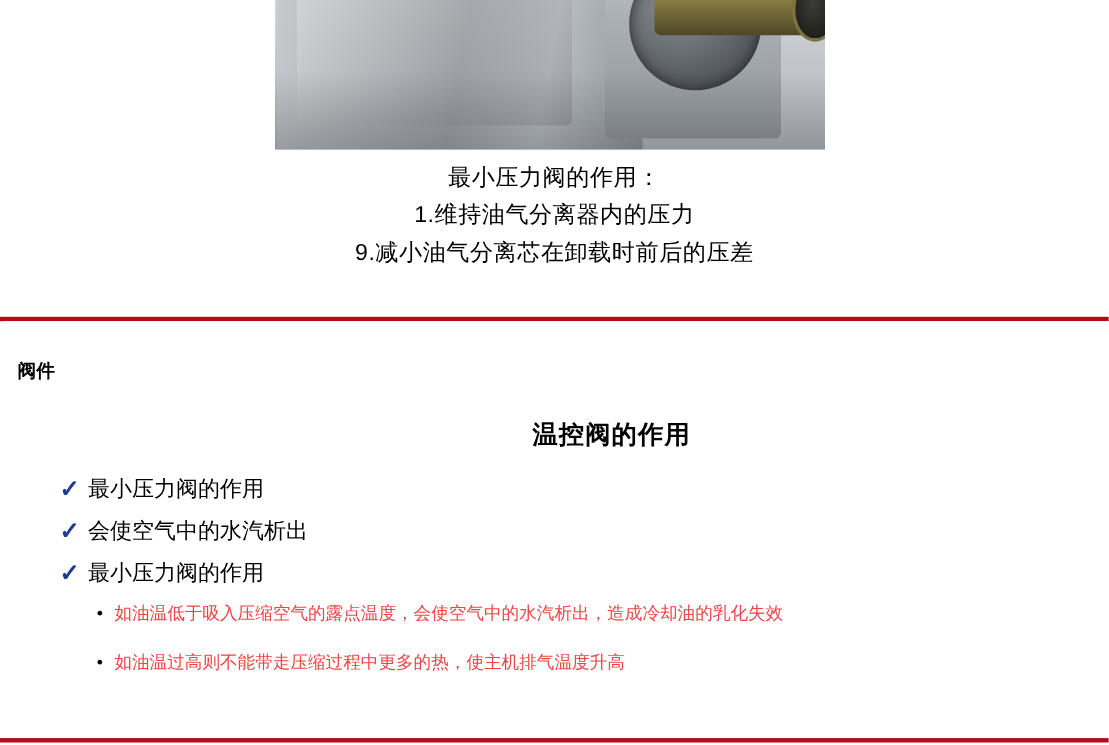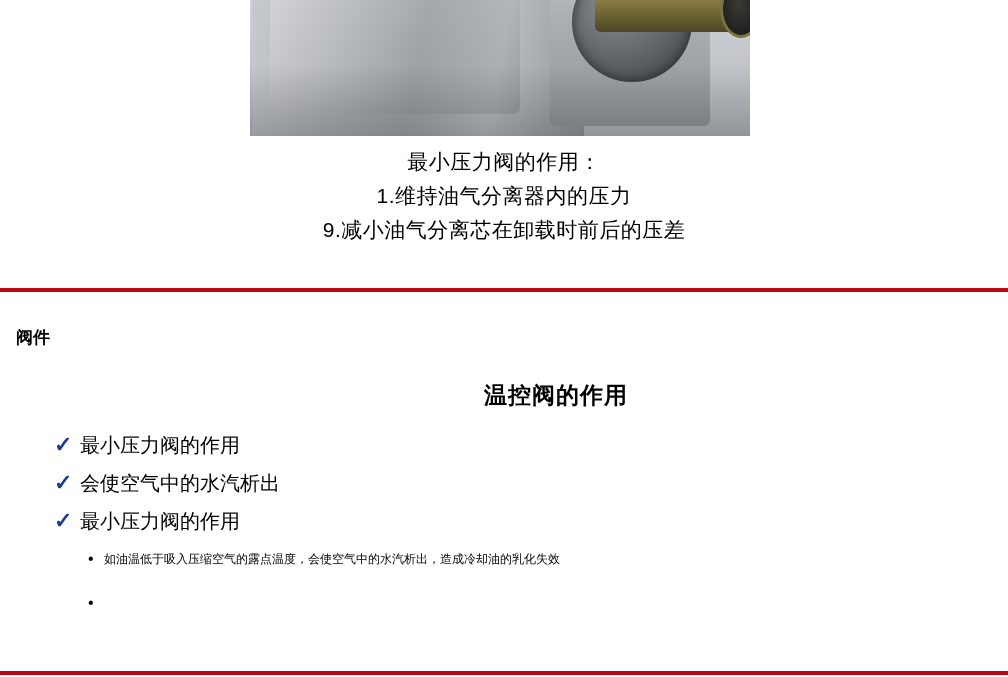--- a/index.html
+++ b/index.html
@@ -198,23 +198,23 @@
     margin-bottom: 22px;
   }
   .sub-bullet {
     width: 16px;
     flex: 0 0 16px;
     font-size: 16px;
     line-height: 22px;
     color: #000000;
   }
   .sub-text {
-    font-size: 12px;
+    font-size: 16px;
     line-height: 22px;
-    color: #000000;
+    color: #ef4444;
   }
 </style>
 </head>
 <body>
 
 <div class="slide-top">
 
   <div class="photo-frame">
     <div class="photo-bg"></div>
 
@@ -256,17 +256,18 @@
     </div>
   </div>
 
   <div class="sub-list">
     <div class="sub-item">
       <span class="sub-bullet">•</span>
       <span class="sub-text">如油温低于吸入压缩空气的露点温度，会使空气中的水汽析出，造成冷却油的乳化失效</span>
     </div>
     <div class="sub-item">
       <span class="sub-bullet">•</span>
+      <span class="sub-text">如油温过高则不能带走压缩过程中更多的热，使主机排气温度升高</span>
     </div>
   </div>
 </div>
 
 <div class="red-rule bottom"></div>
 
 </body></html>

